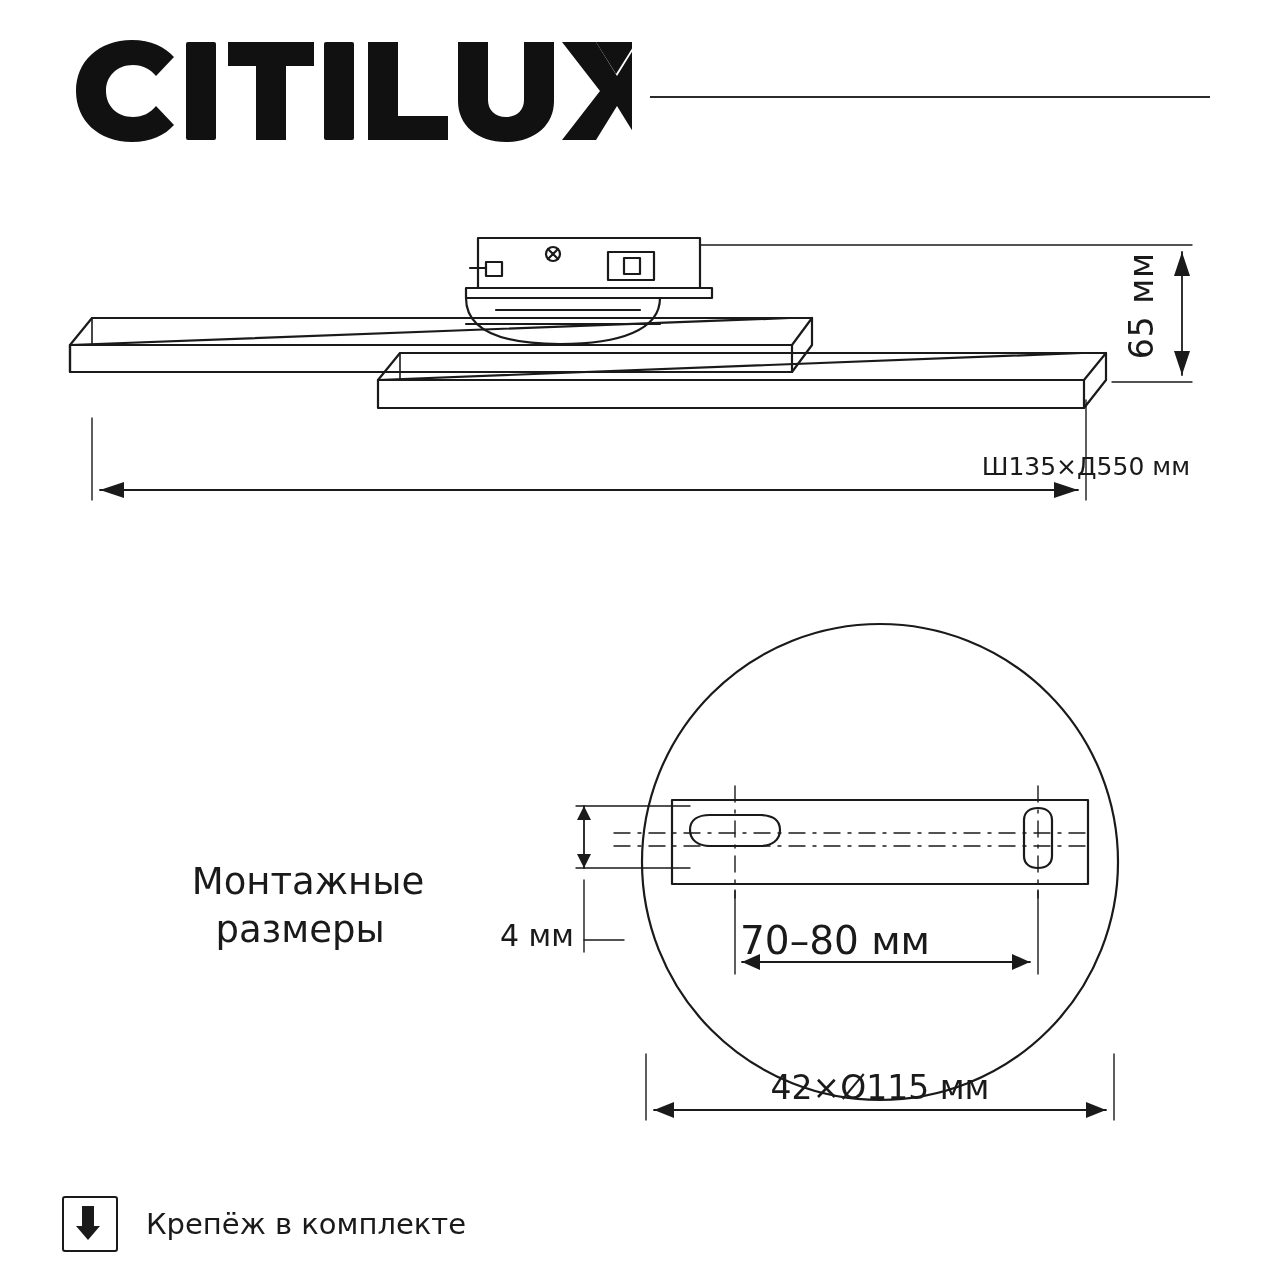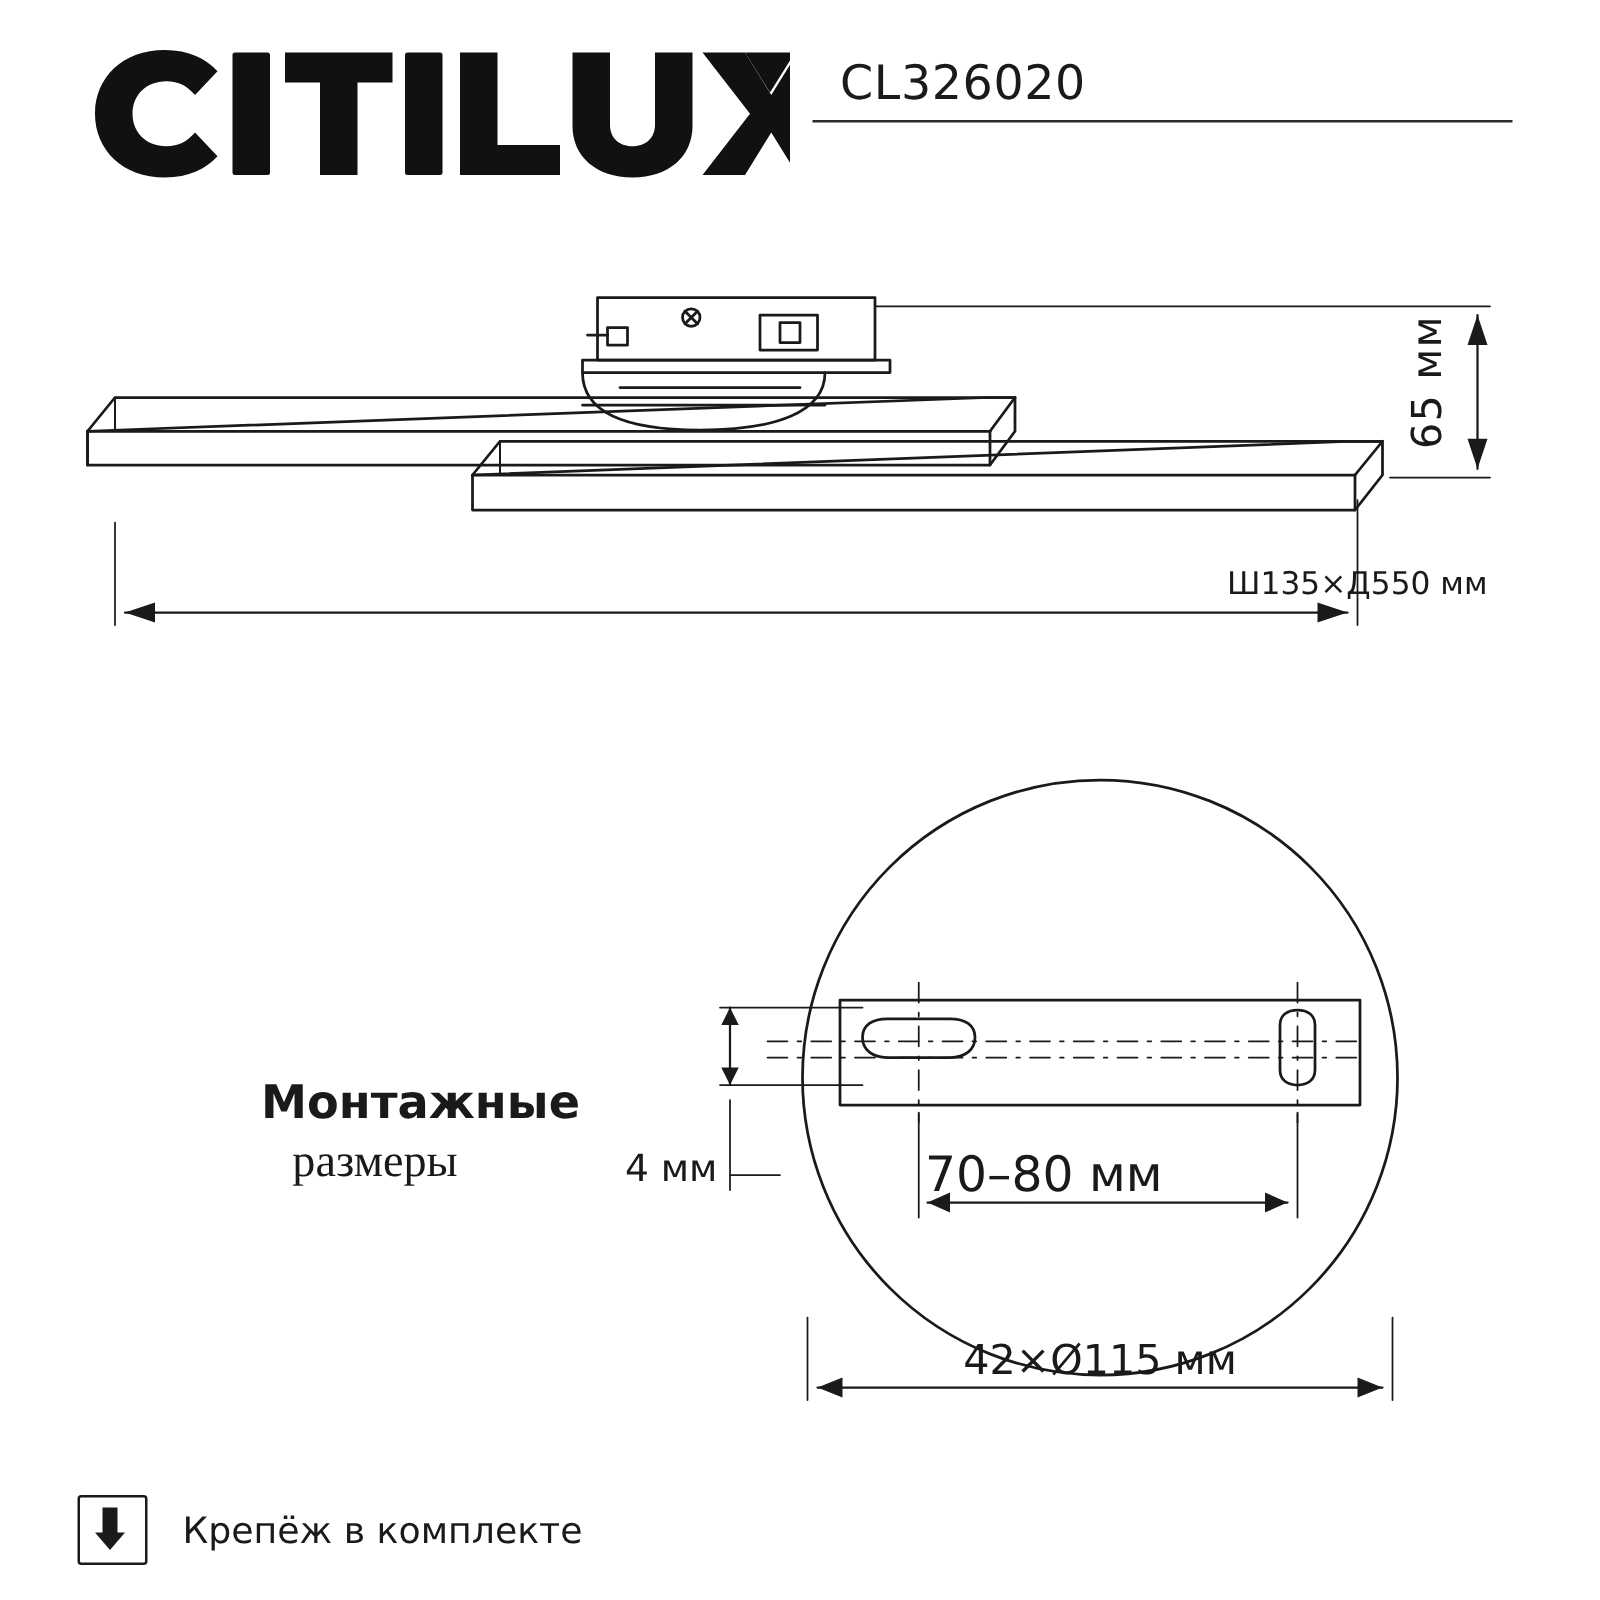--- a/index.html
+++ b/index.html
@@ -85,34 +85,32 @@
   }
   .lbl-height {
     left: 1122px;
     top: 252px;
     font-size: 33px;
     writing-mode: vertical-rl;
     transform: rotate(180deg);
     letter-spacing: 1px;
   }
   .lbl-mount-1 {
-    left: 104px;
+    left: 128px;
     top: 860px;
     width: 360px;
-    text-align: right;
+    text-align: center;
     font-size: 37px;
-    font-weight: bold;
   }
   .lbl-mount-2 {
     left: 120px;
     top: 908px;
     width: 360px;
     text-align: center;
     font-size: 37px;
-    font-family: Liberation Serif, serif;
   }
   .lbl-4mm {
     left: 500px;
     top: 918px;
     font-size: 30px;
   }
   .lbl-70-80 {
     left: 740px;
     top: 918px;
     font-size: 39px;
@@ -170,21 +168,20 @@
 
         <path d="M386 6 L416 6 L416 64 C416 74 423 81 434 81 C445 81 452 74 452 64 L452 6 L482 6 L482 65 C482 89 463 106 434 106 C405 106 386 89 386 65 Z"></path>
 
         <path d="M490 6 L524 6 L544 38 L564 6 L560 6 L560 6 Z"></path>
         <path d="M490 6 L524 6 L545 40 L566 6 L600 6 L562 55 L600 104 L566 104 L545 70 L524 104 L490 104 L528 55 Z"></path>
       </g>
     </svg>
   </div>
 
   <div class="hdr-divider"></div>
-  <div class="sku">CL326020</div>
 </div>
 
 <div class="layer">
   <svg width="1280" height="1280" viewBox="0 0 1280 1280" xmlns="http://www.w3.org/2000/svg">
     <g fill="none" stroke="#1a1a1a" stroke-width="2.2" stroke-linejoin="round" stroke-linecap="round">
 
       <path d="M478 238 L700 238 L700 288 L478 288 Z"></path>
 
       <path d="M466 288 L712 288 L712 298 L466 298 Z"></path>
 

